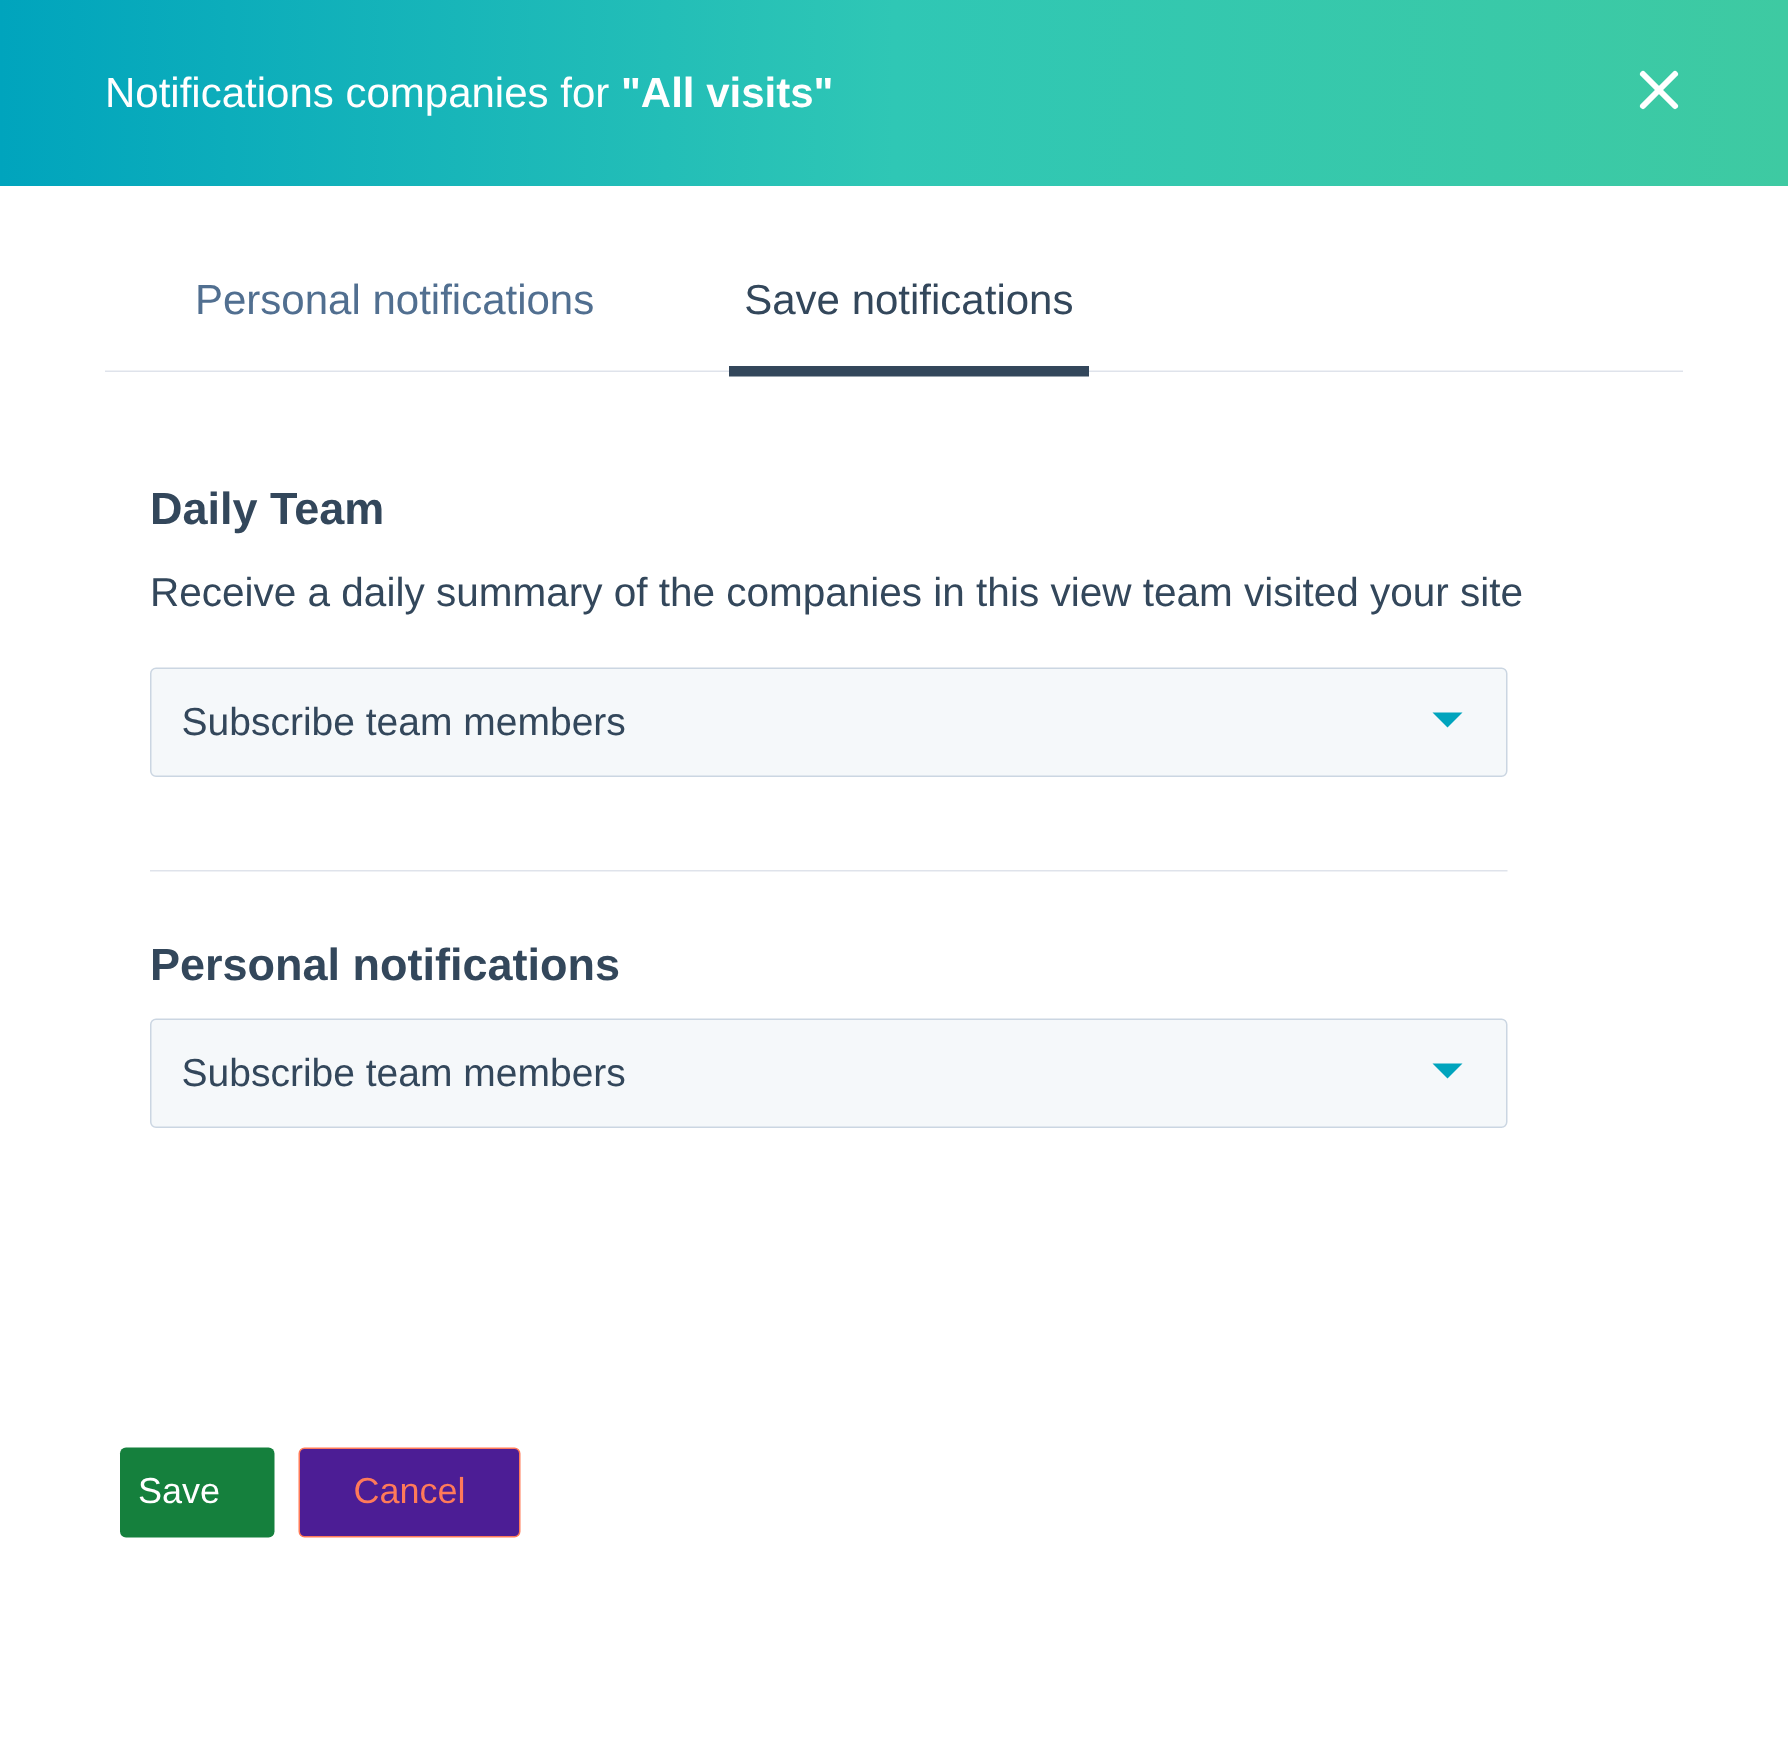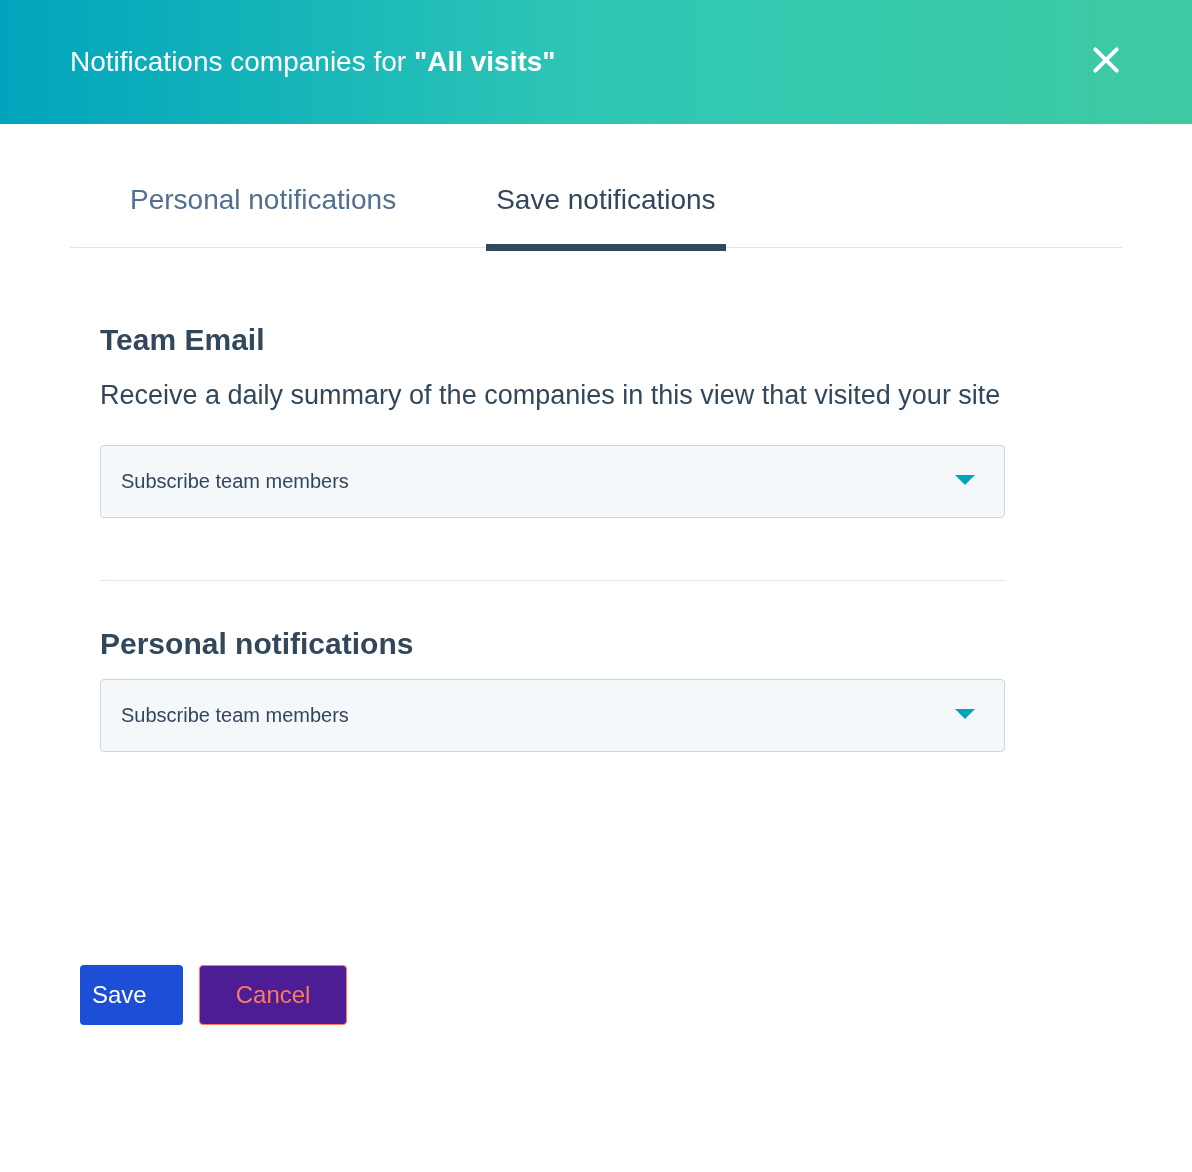--- a/index.html
+++ b/index.html
@@ -84,21 +84,21 @@
       border: 1px solid #cbd6e2;
       background: #f5f8fa;
       border-radius: 4px;
       display: flex;
       align-items: center;
       justify-content: space-between;
       padding: 0 28px 0 20px;
       cursor: pointer;
     }
     .select-text {
-      font-size: 20px;
+      font-size: 26px;
       color: #33475b;
     }
     .caret {
       color: #00a4bd;
       display: flex;
       align-items: center;
     }
     .caret svg {
       width: 22px;
       height: 14px;
@@ -121,21 +121,21 @@
       padding: 0 36px;
       border-radius: 4px;
       font-size: 24px;
       font-weight: 500;
       cursor: pointer;
       display: flex;
       align-items: center;
       justify-content: center;
     }
     .btn-primary {
-      background: #1d4ed8;
+      background: #15803d;
       color: #fff;
       border: none;
       padding-left: 12px;
     }
     .btn-secondary {
       background: #4c1d95;
       color: #ff7a59;
       border: 1px solid #ff7a59;
     }
   </style>
@@ -160,22 +160,22 @@
   <div class="tab">
     <span>Personal notifications</span>
   </div>
   <div class="tab active">
     <span>Save notifications</span>
   </div>
 </div>
 
 <div class="content">
   <div class="section">
-    <div class="section-title">Team Email</div>
-    <div class="section-desc">Receive a daily summary of the companies in this view that visited your site</div>
+    <div class="section-title">Daily Team</div>
+    <div class="section-desc">Receive a daily summary of the companies in this view team visited your site</div>
     <div class="select">
       <span class="select-text">Subscribe team members</span>
       <span class="caret">
         <svg viewBox="0 0 22 14" fill="currentColor">
           <path d="M1 1 L11 11 L21 1 Z"></path>
         </svg>
       </span>
     </div>
   </div>
 

